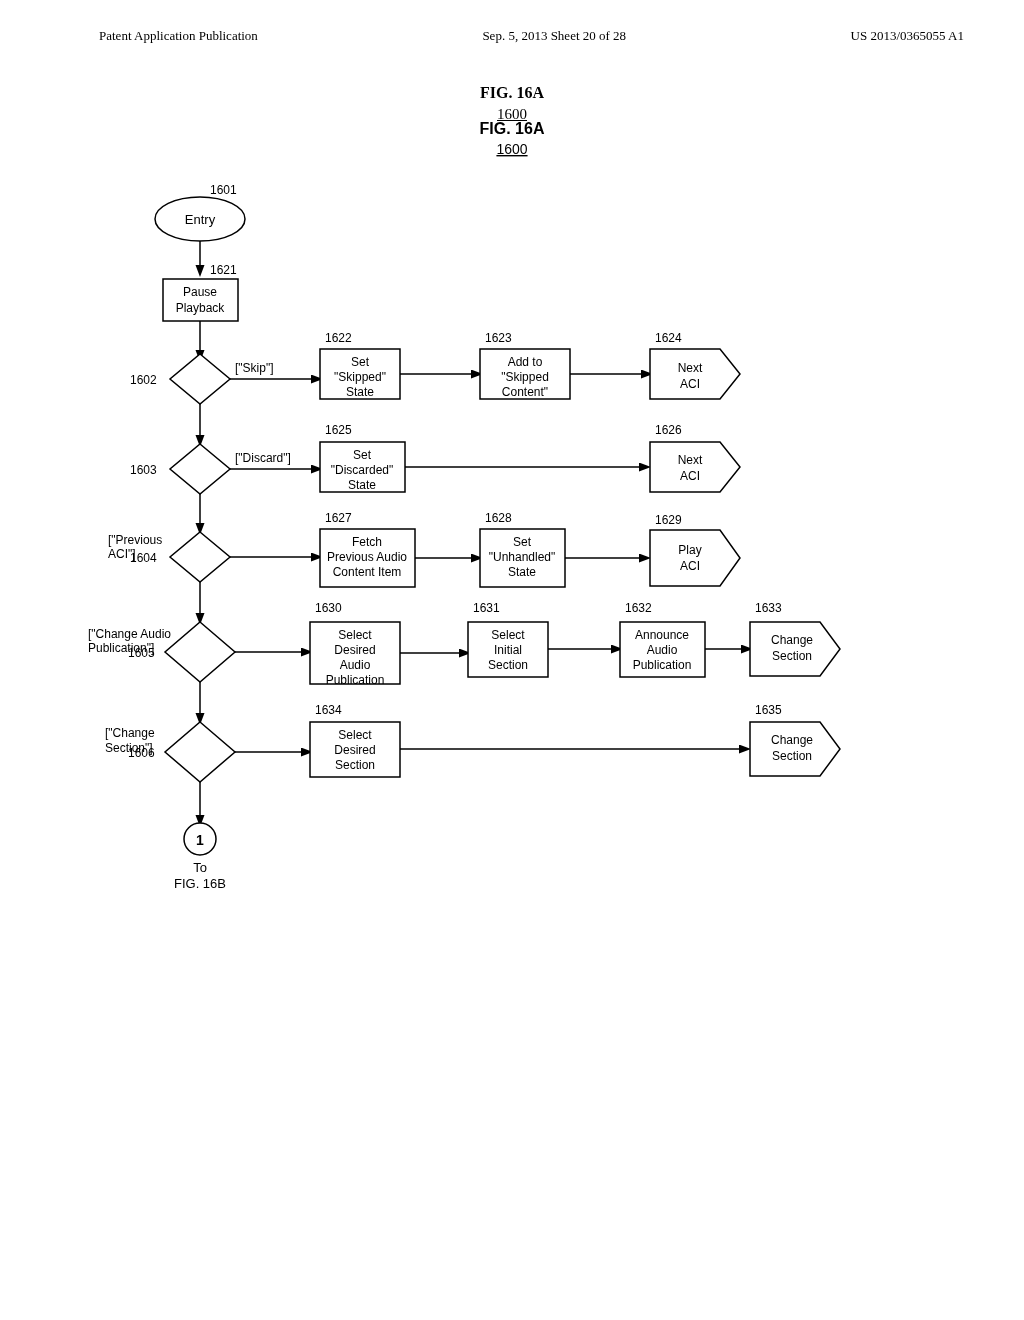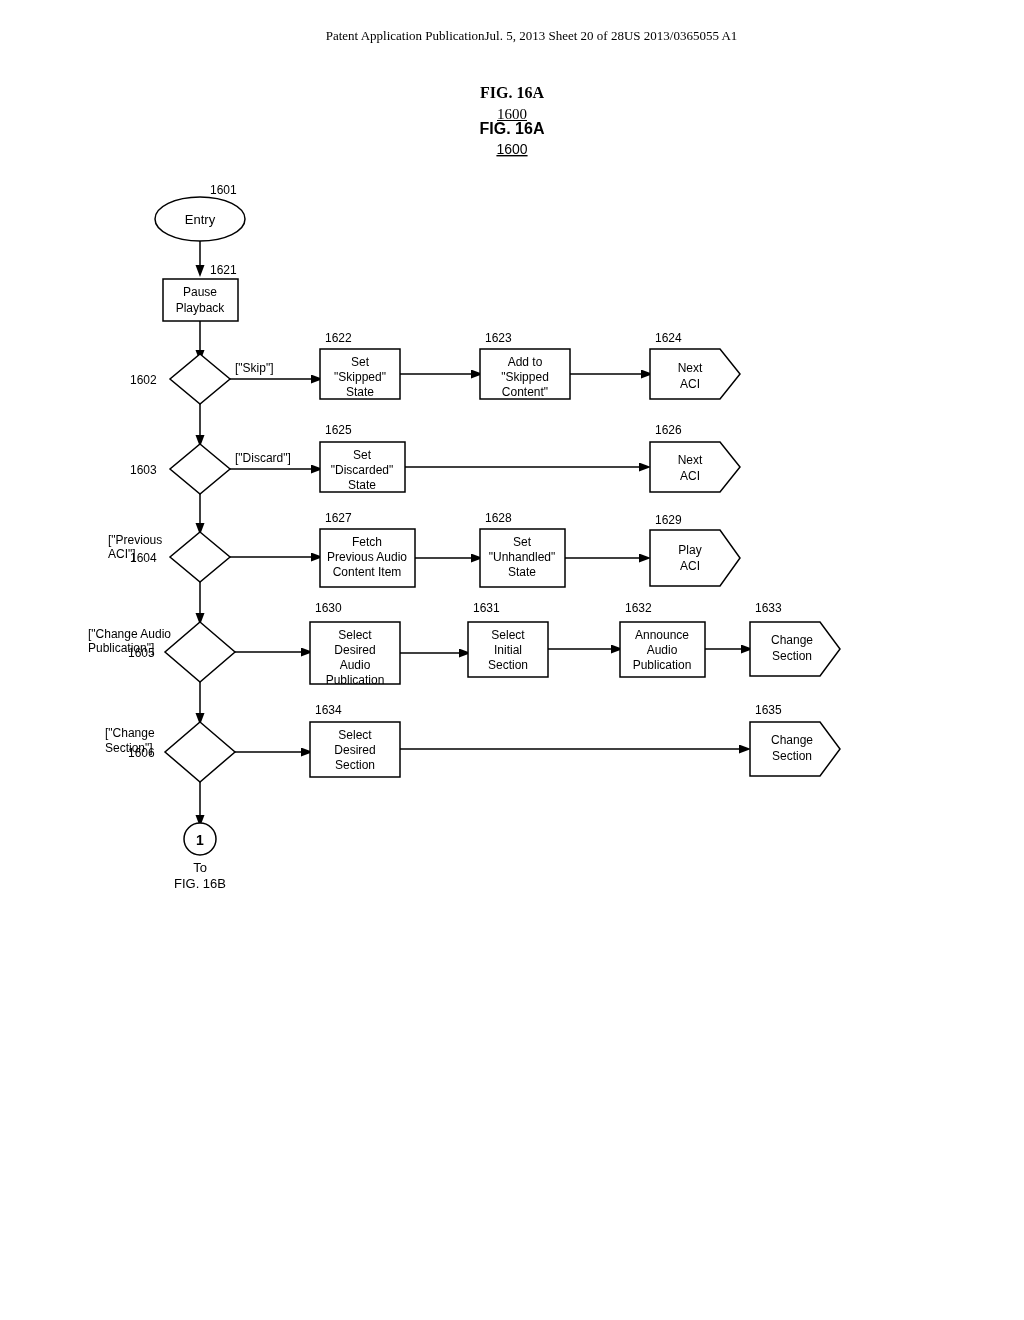--- a/index.html
+++ b/index.html
@@ -7,21 +7,21 @@
       background: #fff;
       font-family: 'Times New Roman', serif;
       width: 1024px;
       min-height: 1320px;
       position: relative;
       overflow-x: hidden;
     }
 
     .page-header {
       display: flex;
-      justify-content: center;
+      justify-content: space-between;
       align-items: flex-start;
       padding: 28px 60px 0 76px;
       font-size: 13px;
       margin-left: 23px;
     }
 
     .diagram-area {
       position: relative;
       width: 100%;
       height: 1180px;
@@ -54,21 +54,21 @@
       left: 0;
       width: 100%;
       height: 100%;
     }
   </style>
 </head>
 <body>
 
 <div class="page-header">
   <span>Patent Application Publication</span>
-  <span>Jul. 5, 2013    Sheet 20 of 28</span>
+  <span>Sep. 5, 2013    Sheet 20 of 28</span>
   <span>US 2013/0365055 A1</span>
 </div>
 
 <div class="diagram-area">
   <div class="fig-title">FIG. 16A</div>
   <div class="fig-subtitle">1600</div>
 
   <svg class="diagram-svg" viewBox="0 0 1024 1180" xmlns="http://www.w3.org/2000/svg">
     <defs>
       <marker id="arrow" markerWidth="8" markerHeight="8" refX="6" refY="3" orient="auto">

